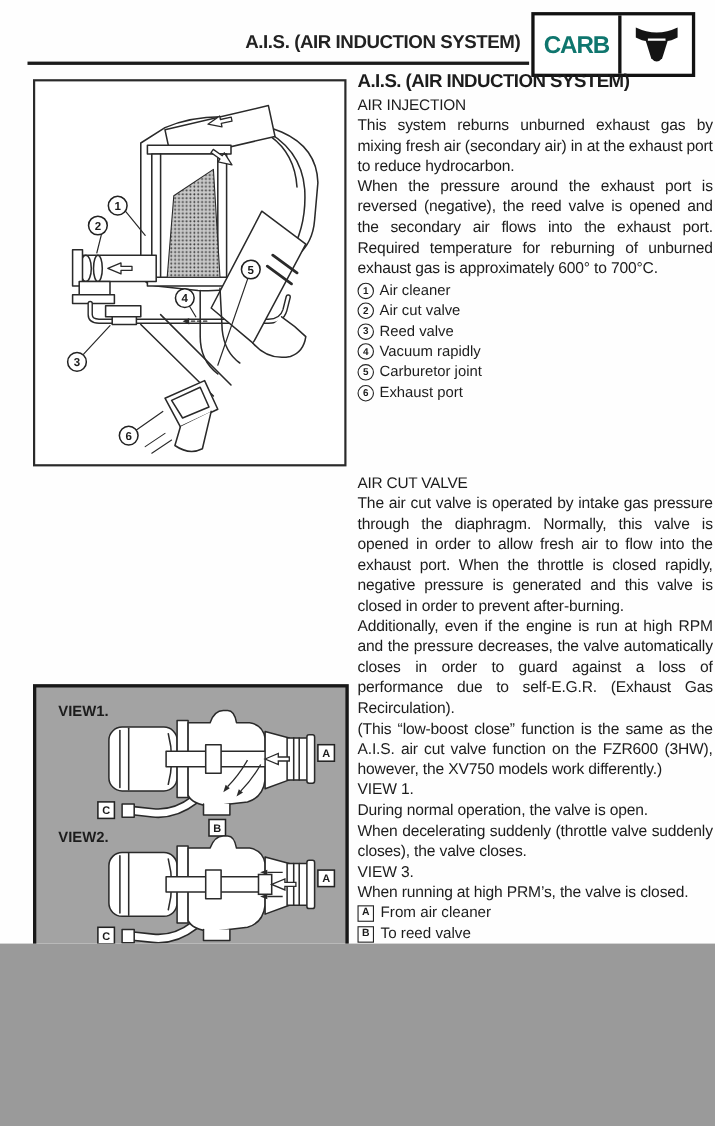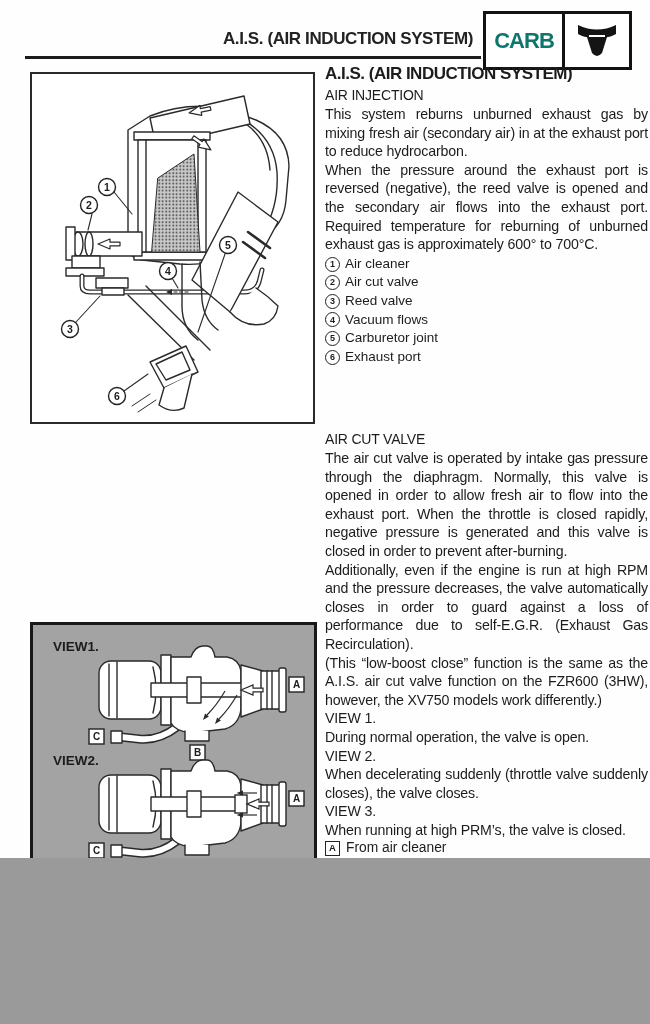--- a/index.html
+++ b/index.html
@@ -189,41 +189,40 @@
       <div class="legend-row">
           <span class="circnum">2</span>
           <span>Air cut valve</span>
         </div>
       <div class="legend-row">
           <span class="circnum">3</span>
           <span>Reed valve</span>
         </div>
       <div class="legend-row">
           <span class="circnum">4</span>
-          <span>Vacuum flows</span>
+          <span>Vacuum rapidly</span>
         </div>
       <div class="legend-row">
           <span class="circnum">5</span>
           <span>Carburetor joint</span>
         </div>
       <div class="legend-row">
           <span class="circnum">6</span>
           <span>Exhaust port</span>
         </div>
     </div>
   </div>
 
   <div class="col2">
     <h2 class="sub">AIR CUT VALVE</h2>
     <p class="body">The air cut valve is operated by intake gas pressure through the diaphragm. Normally, this valve is opened in order to allow fresh air to flow into the exhaust port. When the throttle is closed rapidly, negative pressure is generated and this valve is closed in order to prevent after-burning.</p>
     <p class="body">Additionally, even if the engine is run at high RPM and the pressure decreases, the valve automatically closes in order to guard against a loss of performance due to self-E.G.R. (Exhaust Gas Recirculation).</p>
     <p class="body">(This “low-boost close” function is the same as the A.I.S. air cut valve function on the FZR600 (3HW), however, the XV750 models work differently.)</p>
     <p class="line">VIEW 1.</p>
     <p class="line">During normal operation, the valve is open.</p>
-    <p class="line">VIEW 2.</p>
     <p class="body">When decelerating suddenly (throttle valve suddenly closes), the valve closes.</p>
     <p class="line">VIEW 3.</p>
     <p class="body">When running at high PRM’s, the valve is closed.</p>
     <div>
       <div class="portrow">
           <span class="letterbox">A</span>
           <span>From air cleaner</span>
         </div>
       <div class="portrow">
           <span class="letterbox">B</span>

